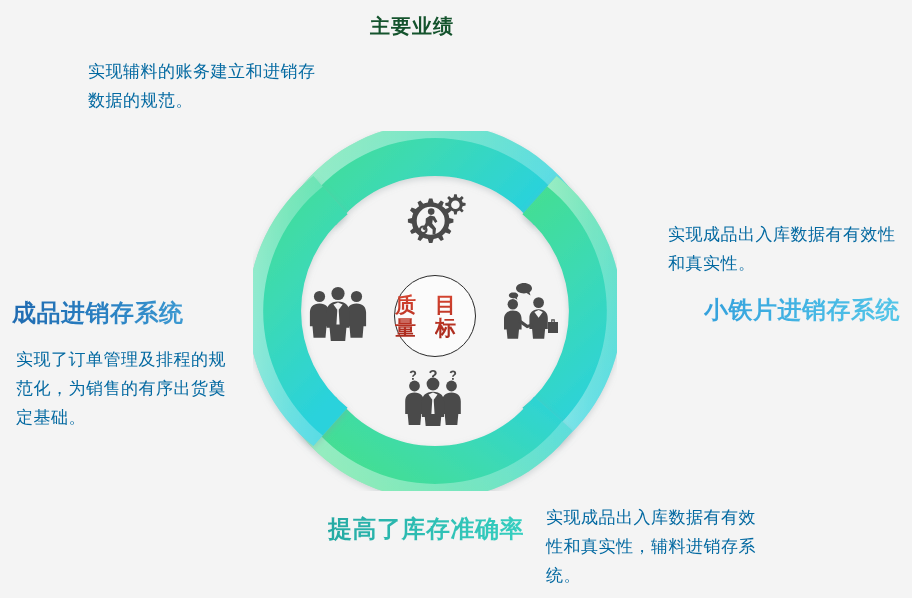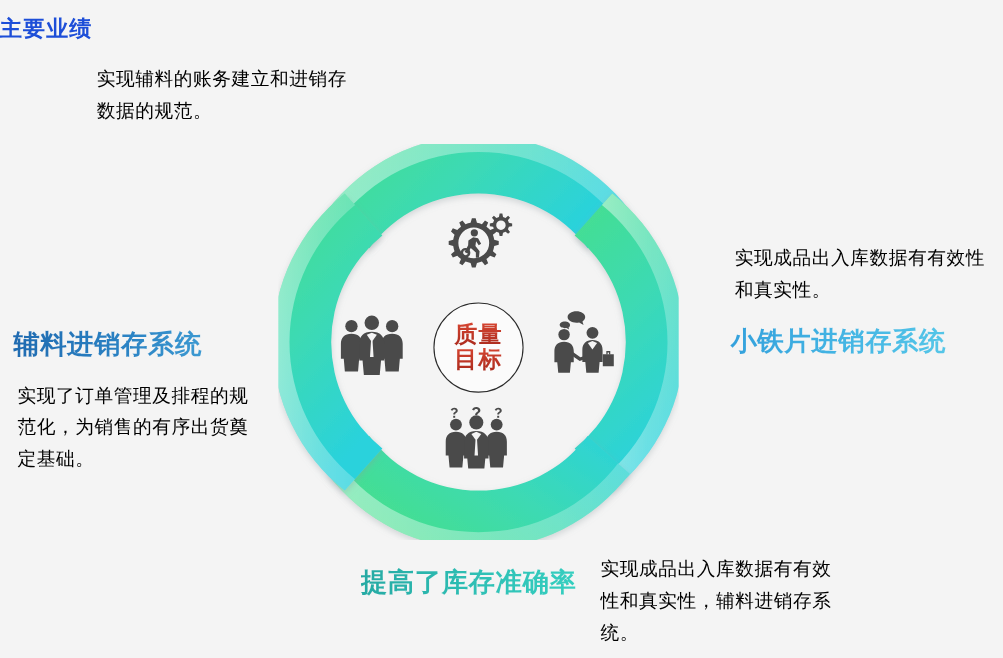--- a/index.html
+++ b/index.html
@@ -20,24 +20,24 @@
     height: 598px;
     background: #f4f4f4;
   }
 
   
   .main-title {
     position: absolute;
     left: 0;
     top: 13px;
     width: 824px;
-    text-align: left;
+    text-align: center;
     font-size: 20px;
     font-weight: bold;
-    color: #1d4ed8;
+    color: #14532d;
     letter-spacing: 1px;
   }
 
   
   .heading {
     position: absolute;
     font-size: 24px;
     font-weight: bold;
     letter-spacing: 0.5px;
     white-space: nowrap;
@@ -47,30 +47,30 @@
   .heading-left   { left: 12px;  top: 297px; color: #2275b8; }
   .heading-bottom { left: 328px; top: 513px; color: #2ab4ab; }
 
   
   .grad-text {
     background-clip: text;
     -webkit-background-clip: text;
     color: transparent;
   }
   .heading-top.grad-text   { background-image: linear-gradient(100deg,#1f5fa8 0%,#2a81c4 55%,#3a9ad4 100%); }
-  .heading-right.grad-text { background-image: linear-gradient(100deg,#33a0dc 0%,#45b6e4 55%,#55c6e8 100%); }
+  .heading-right.grad-text { background-image: linear-gradient(100deg,#33a0dc 0%,#45b6e4 55%,#55c6e8 100%); margin-left: 40px; }
   .heading-left.grad-text  { background-image: linear-gradient(100deg,#1f6ab0 0%,#2b83c4 60%,#3d9ad2 100%); }
   .heading-bottom.grad-text{ background-image: linear-gradient(100deg,#25a9a3 0%,#2fc0b5 55%,#35cfc0 100%); }
 
   
   .desc {
     position: absolute;
     font-size: 17px;
     line-height: 29px;
-    color: #000000;
+    color: #0369a1;
     font-family: "Liberation Serif", "DejaVu Serif", serif;
     letter-spacing: 0.5px;
   }
   .desc-top    { left: 88px;  top: 57px;  width: 236px; }
   .desc-right  { left: 668px; top: 220px; width: 238px; }
   .desc-left   { left: 16px;  top: 345px; width: 214px; }
   .desc-bottom { left: 546px; top: 503px; width: 222px; }
 
   
   #ring-wrap {
@@ -86,21 +86,21 @@
   .core {
     position: absolute;
     left: 394px;
     top: 275px;
     width: 82px;
     height: 82px;
     border-radius: 50%;
     border: 1.6px solid #2b2b2b;
     background: #fbfbfb;
     display: flex;
-    flex-direction: column;
+    flex-direction: row;
     align-items: center;
     justify-content: center;
     box-sizing: border-box;
   }
   .core span {
     display: block;
     font-size: 21px;
     font-weight: bold;
     color: #c0392b;
     line-height: 23px;
@@ -324,19 +324,19 @@
       <path d="M31 22.6 l-4.5 1.9 l4.5 6.2 l4.5 -6.2 Z" fill="#f4f4f4"></path>
       <path d="M30.3 29.8 l1.4 0 l0.9 14.2 l-3.2 0 Z" fill="#f4f4f4"></path>
     </svg>
   </div>
 
   <div class="desc desc-top">实现辅料的账务建立和进销存数据的规范。</div>
 
   <div class="heading heading-right grad-text">小铁片进销存系统</div>
   <div class="desc desc-right">实现成品出入库数据有有效性和真实性。</div>
 
-  <div class="heading heading-left grad-text">辅料进销存系统</div>
+  <div class="heading heading-left grad-text">成品进销存系统</div>
   <div class="desc desc-left">实现了订单管理及排程的规范化，为销售的有序出货奠定基础。</div>
 
   <div class="heading heading-bottom grad-text">提高了库存准确率</div>
   <div class="desc desc-bottom">实现成品出入库数据有有效性和真实性，辅料进销存系统。</div>
 
 </div>
 
 </body></html>

